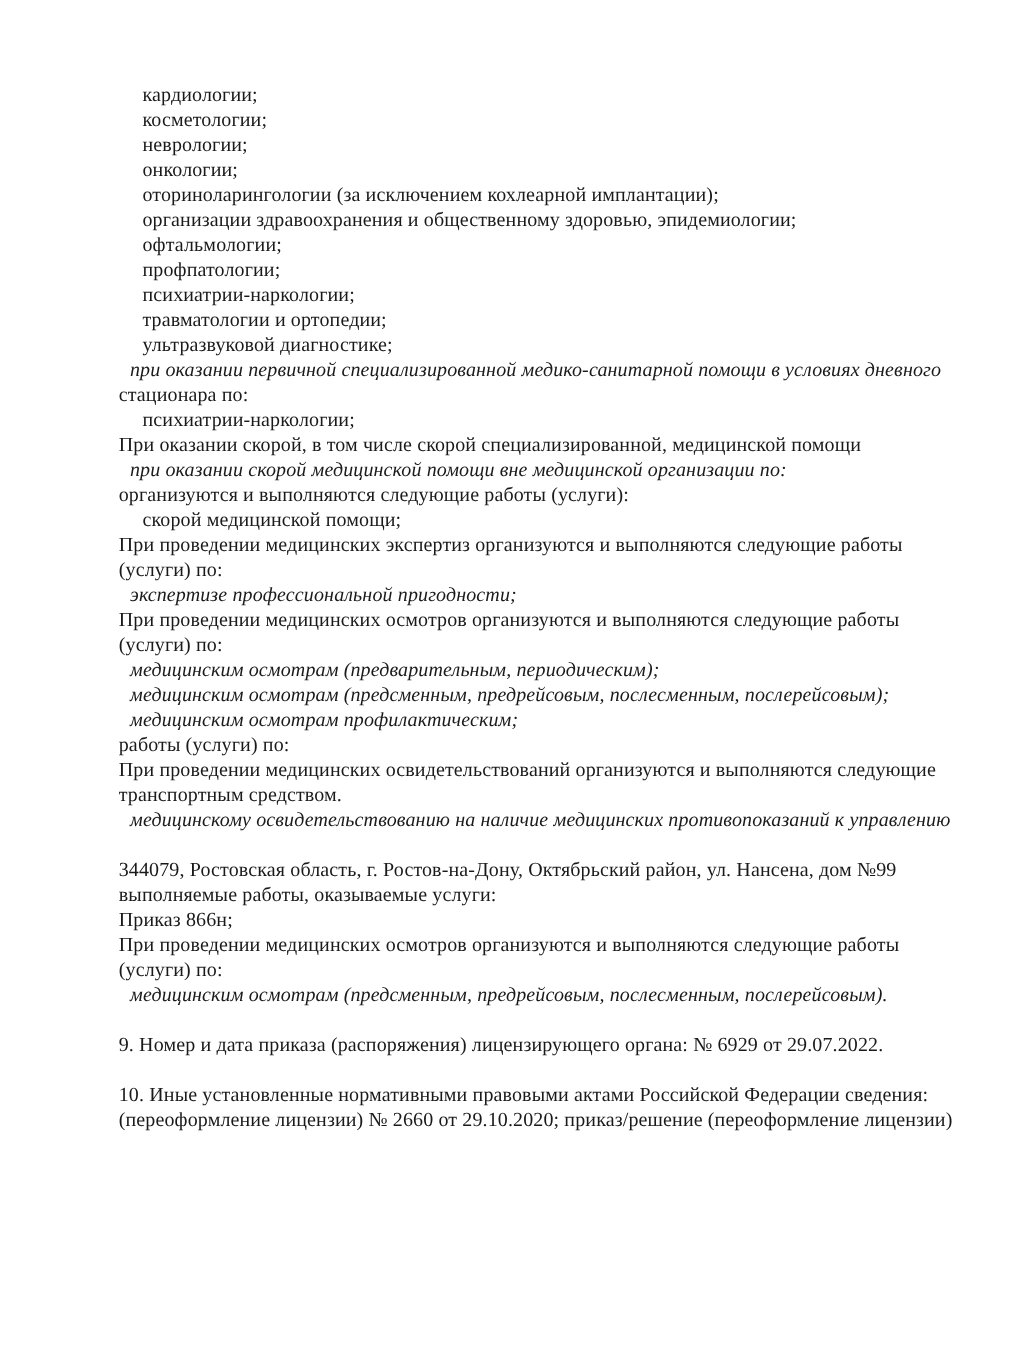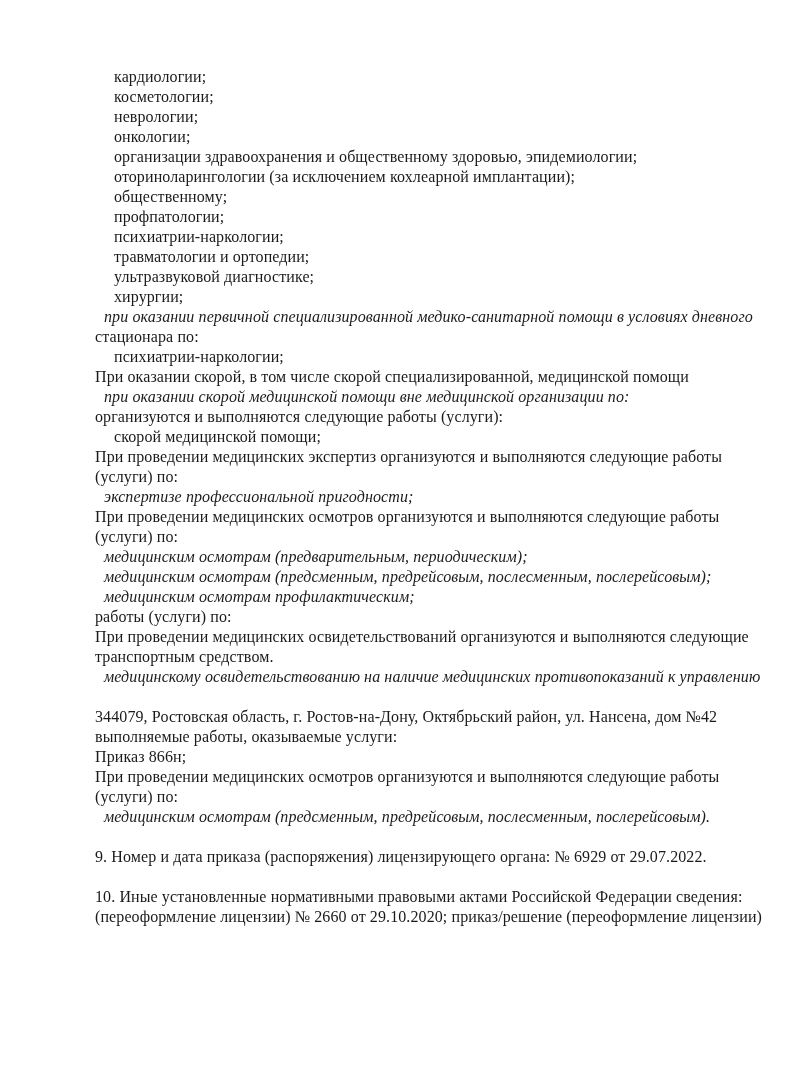--- a/index.html
+++ b/index.html
@@ -36,49 +36,48 @@
 </style>
 </head>
 <body>
 
 <div class="page">
   <div class="doc" id="doc">
       <div class="line i2">кардиологии;</div>
       <div class="line i2">косметологии;</div>
       <div class="line i2">неврологии;</div>
       <div class="line i2">онкологии;</div>
+      <div class="line i2">оториноларингологии (за исключением кохлеарной имплантации);</div>
       <div class="line i2">организации здравоохранения и общественному здоровью, эпидемиологии;</div>
-      <div class="line i2">оториноларингологии (за исключением кохлеарной имплантации);</div>
-      <div class="line i2">общественному;</div>
+      <div class="line i2">офтальмологии;</div>
       <div class="line i2">профпатологии;</div>
       <div class="line i2">психиатрии-наркологии;</div>
       <div class="line i2">травматологии и ортопедии;</div>
       <div class="line i2">ультразвуковой диагностике;</div>
-      <div class="line i2">хирургии;</div>
       <div class="line i1">при оказании первичной специализированной медико-санитарной помощи в условиях дневного</div>
       <div class="line">стационара по:</div>
       <div class="line i2">психиатрии-наркологии;</div>
       <div class="line">При оказании скорой, в том числе скорой специализированной, медицинской помощи</div>
       <div class="line i1">при оказании скорой медицинской помощи вне медицинской организации по:</div>
       <div class="line">организуются и выполняются следующие работы (услуги):</div>
       <div class="line i2">скорой медицинской помощи;</div>
       <div class="line">При проведении медицинских экспертиз организуются и выполняются следующие работы</div>
       <div class="line">(услуги) по:</div>
       <div class="line i1">экспертизе профессиональной пригодности;</div>
       <div class="line">При проведении медицинских осмотров организуются и выполняются следующие работы</div>
       <div class="line">(услуги) по:</div>
       <div class="line i1">медицинским осмотрам (предварительным, периодическим);</div>
       <div class="line i1">медицинским осмотрам (предсменным, предрейсовым, послесменным, послерейсовым);</div>
       <div class="line i1">медицинским осмотрам профилактическим;</div>
       <div class="line">работы (услуги) по:</div>
       <div class="line">При проведении медицинских освидетельствований организуются и выполняются следующие</div>
       <div class="line">транспортным средством.</div>
       <div class="line i1">медицинскому освидетельствованию на наличие медицинских противопоказаний к управлению</div>
       <div class="line"></div>
-      <div class="line">344079, Ростовская область, г. Ростов-на-Дону, Октябрьский район, ул. Нансена, дом №42</div>
+      <div class="line">344079, Ростовская область, г. Ростов-на-Дону, Октябрьский район, ул. Нансена, дом №99</div>
       <div class="line">выполняемые работы, оказываемые услуги:</div>
       <div class="line">Приказ 866н;</div>
       <div class="line">При проведении медицинских осмотров организуются и выполняются следующие работы</div>
       <div class="line">(услуги) по:</div>
       <div class="line i1">медицинским осмотрам (предсменным, предрейсовым, послесменным, послерейсовым).</div>
       <div class="line"></div>
       <div class="line">9. Номер и дата приказа (распоряжения) лицензирующего органа: № 6929 от 29.07.2022.</div>
       <div class="line"></div>
       <div class="line">10. Иные установленные нормативными правовыми актами Российской Федерации сведения:</div>
       <div class="line">(переоформление лицензии) № 2660 от 29.10.2020; приказ/решение (переоформление лицензии)</div>

